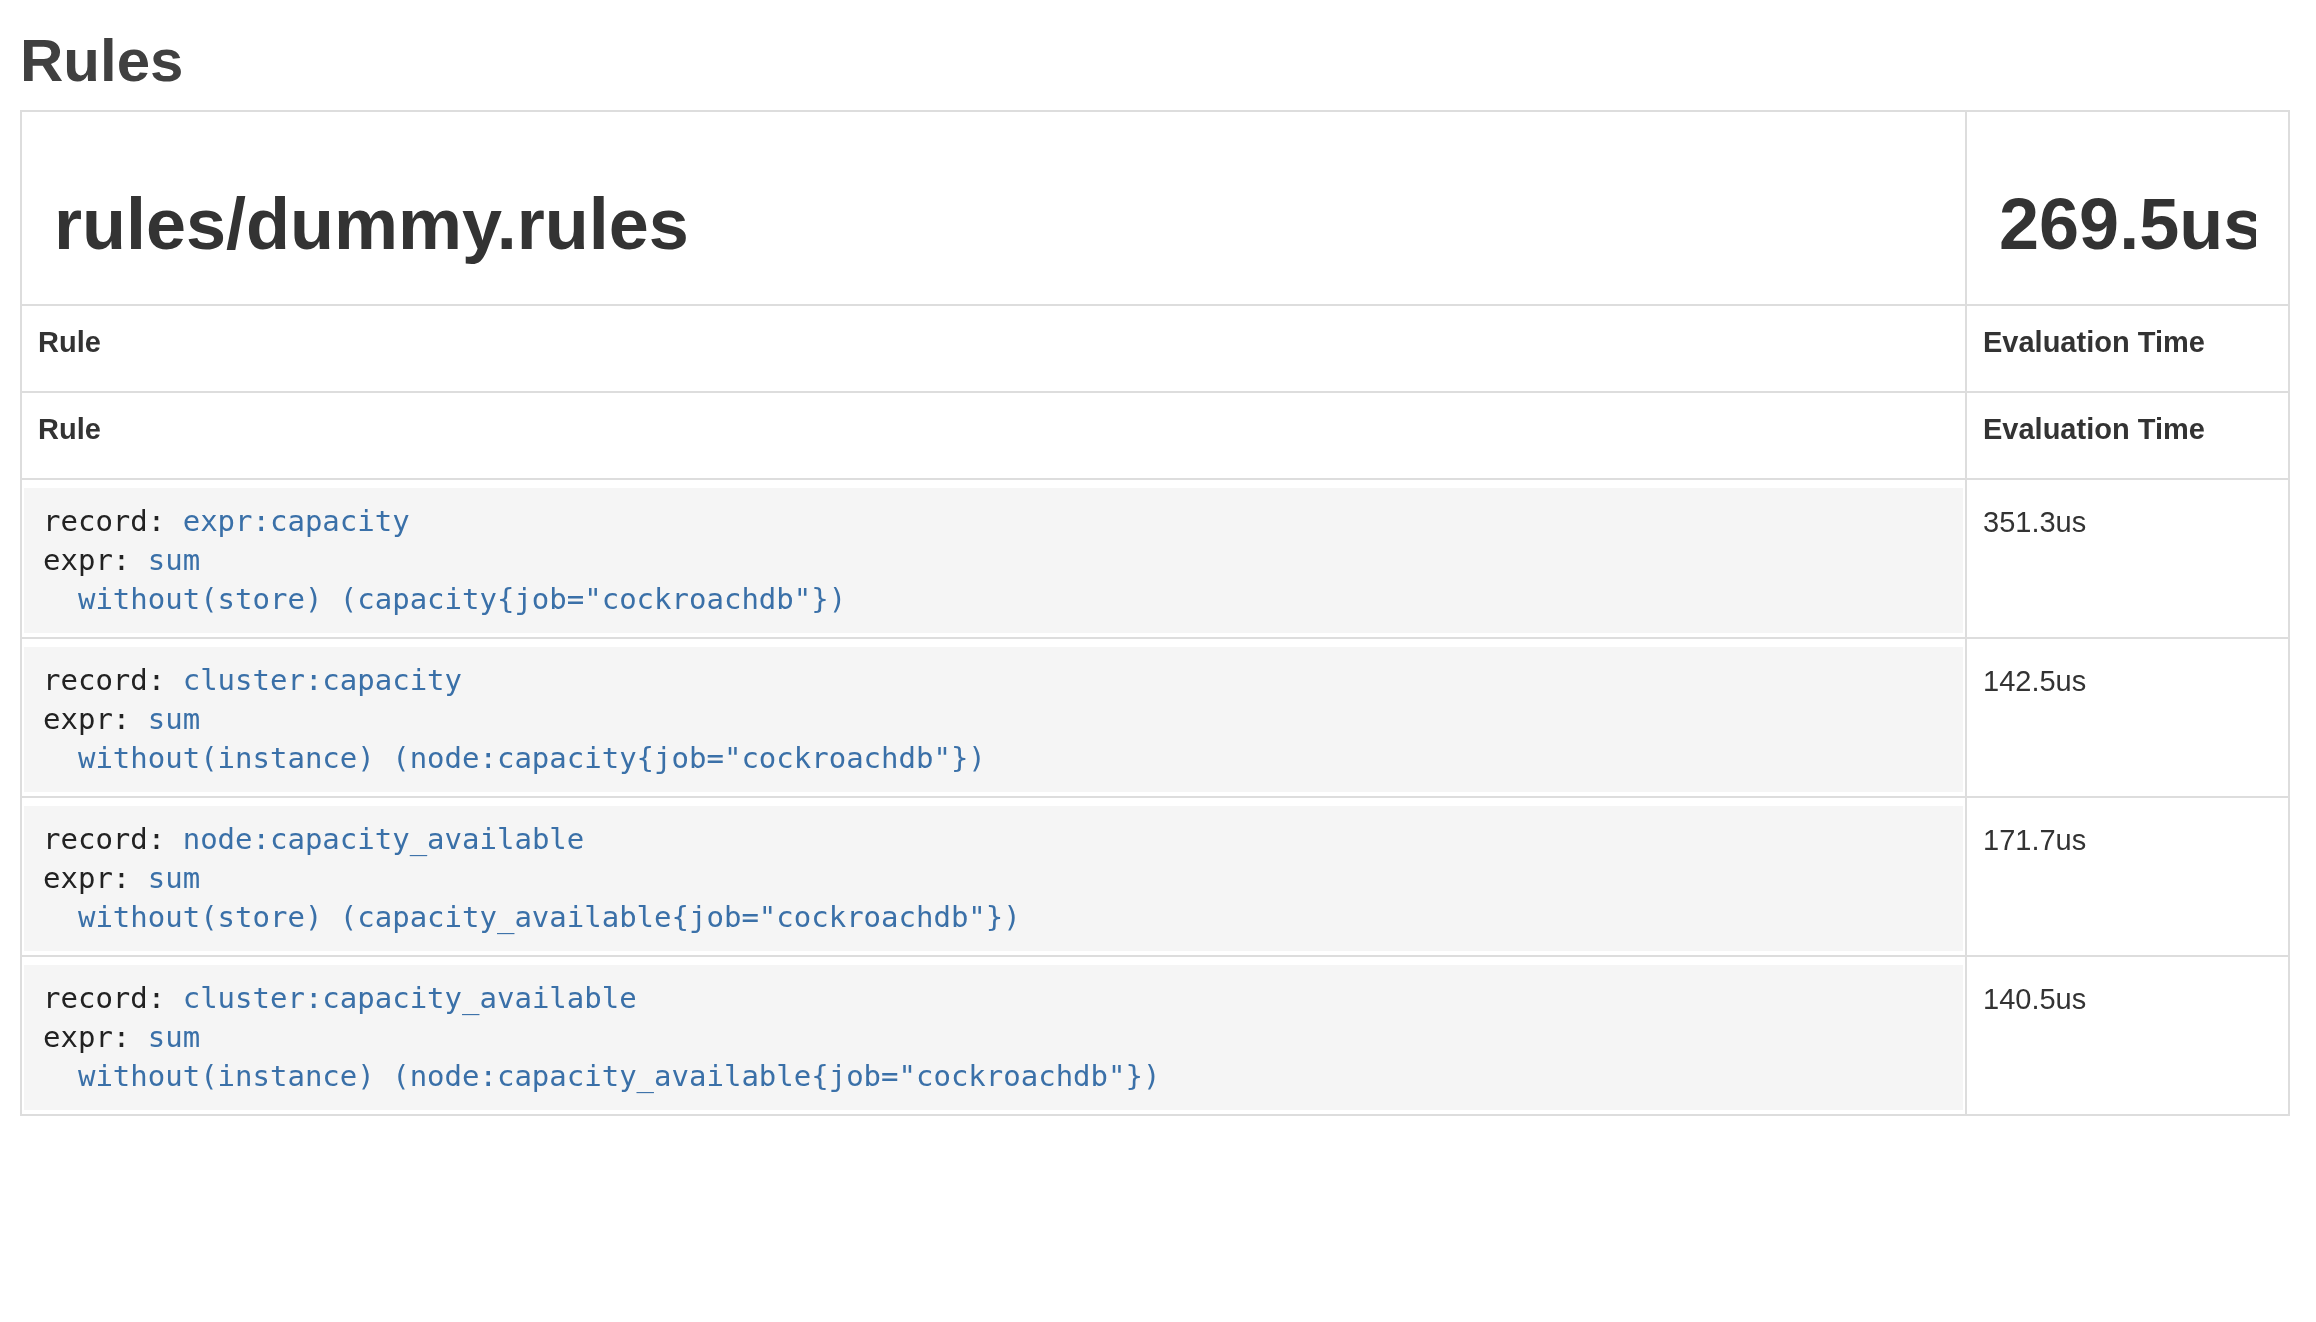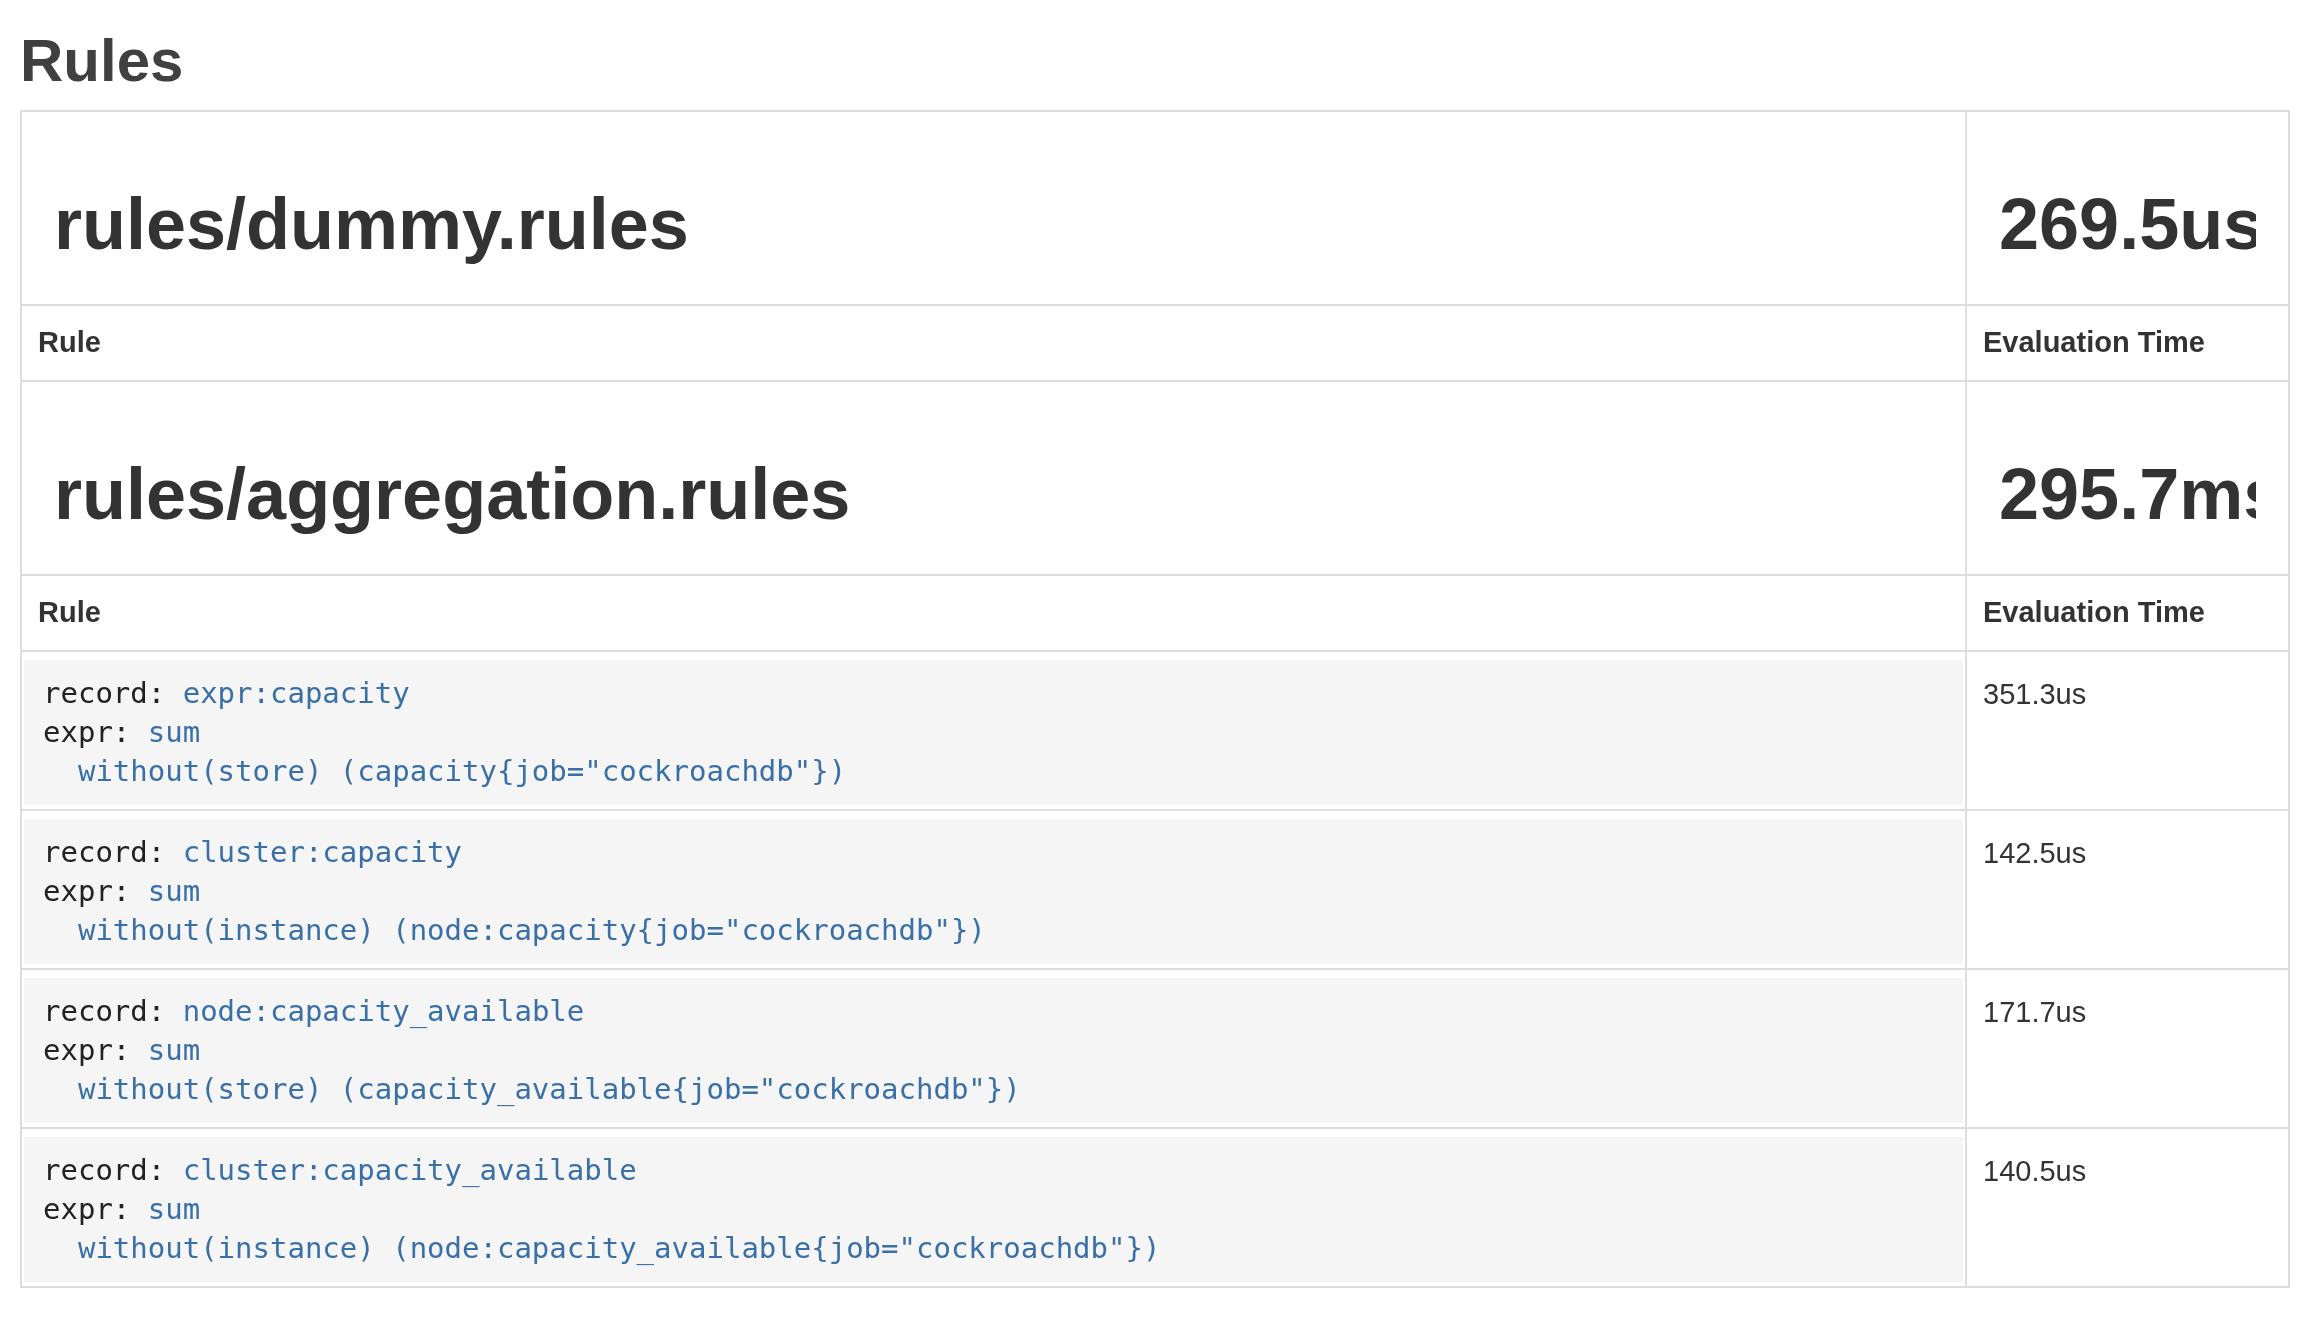--- a/index.html
+++ b/index.html
@@ -25,21 +25,21 @@
   }
   .rules-table td,.rules-table th{
     border:2px solid var(--border);vertical-align:top;text-align:left;
   }
   tr.group-row td{padding:32px;}
   tr.group-row h1{
     margin:40px 0 8px;font-size:72px;line-height:80px;font-weight:700;color:#333;
     white-space:nowrap;overflow:hidden;
   }
   tr.head-row th{
-    padding:16px 16px 18px;font-size:29px;line-height:40px;font-weight:700;color:#333;
+    padding:16px 16px 29px;font-size:29px;line-height:40px;font-weight:700;color:#333;
   }
   td.rule-cell{padding:0;}
   pre.rule{
     margin:8px 2px 4px;padding:14px 19px;
     background:var(--pre-bg);border:0;border-radius:0;
     font-family:"DejaVu Sans Mono","Liberation Mono",monospace;
     font-size:29px;line-height:39px;color:#222;
     white-space:pre;overflow:hidden;
   }
   pre.rule a.rule-link{color:var(--link);text-decoration:none;cursor:pointer;}
@@ -62,28 +62,20 @@
           <td>
             <h1>rules/dummy.rules</h1>
           </td>
           <td>
             <h1>269.5us</h1>
           </td>
         </tr>
         <tr class="head-row">
           <th>Rule</th>
           <th>Evaluation Time</th>
-        </tr>
-        <tr class="group-row">
-          <td>
-            <h1>rules/aggregation.rules</h1>
-          </td>
-          <td>
-            <h1>295.7ms</h1>
-          </td>
         </tr>
         <tr class="head-row">
           <th>Rule</th>
           <th>Evaluation Time</th>
         </tr>
         <tr class="rule-row">
           <td class="rule-cell">
             <pre class="rule"><span>record: </span><a class="rule-link">expr:capacity</a><span>
 expr: </span><a class="rule-link">sum
   without(store) (capacity{job="cockroachdb"})</a></pre>

